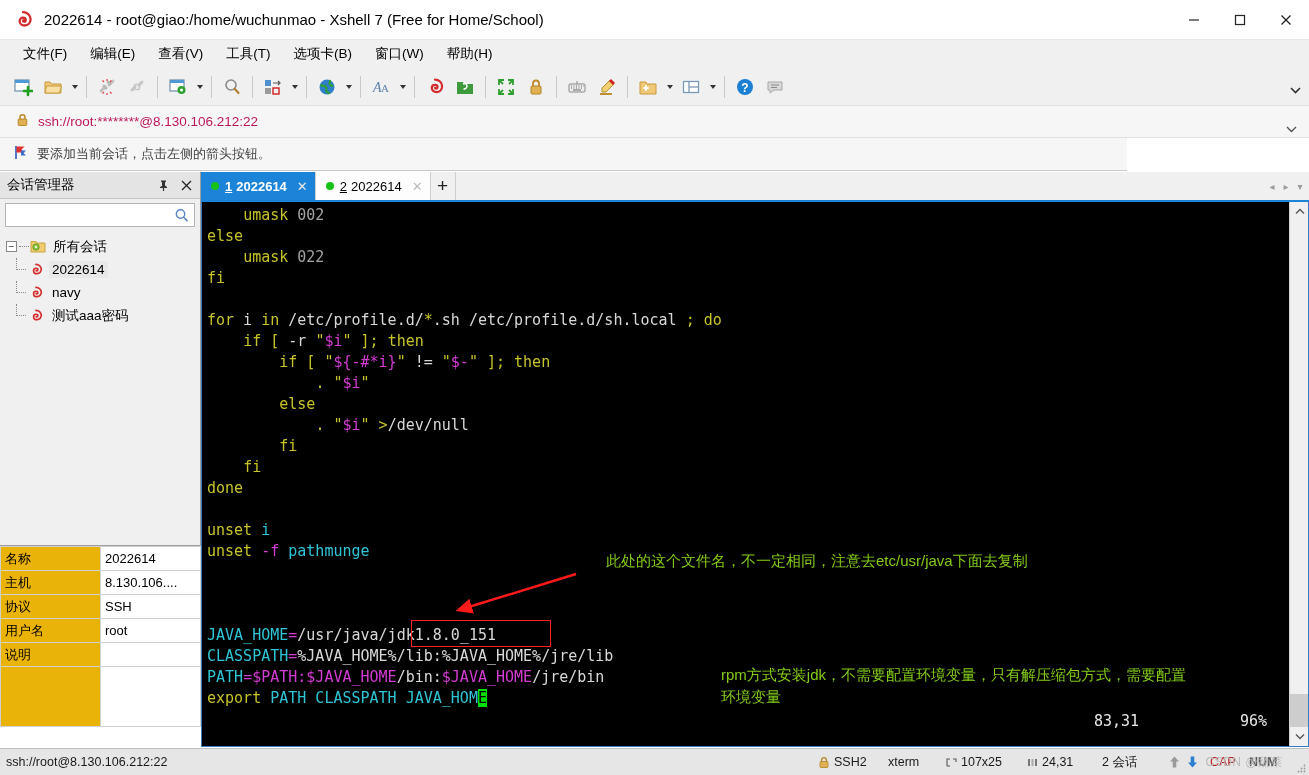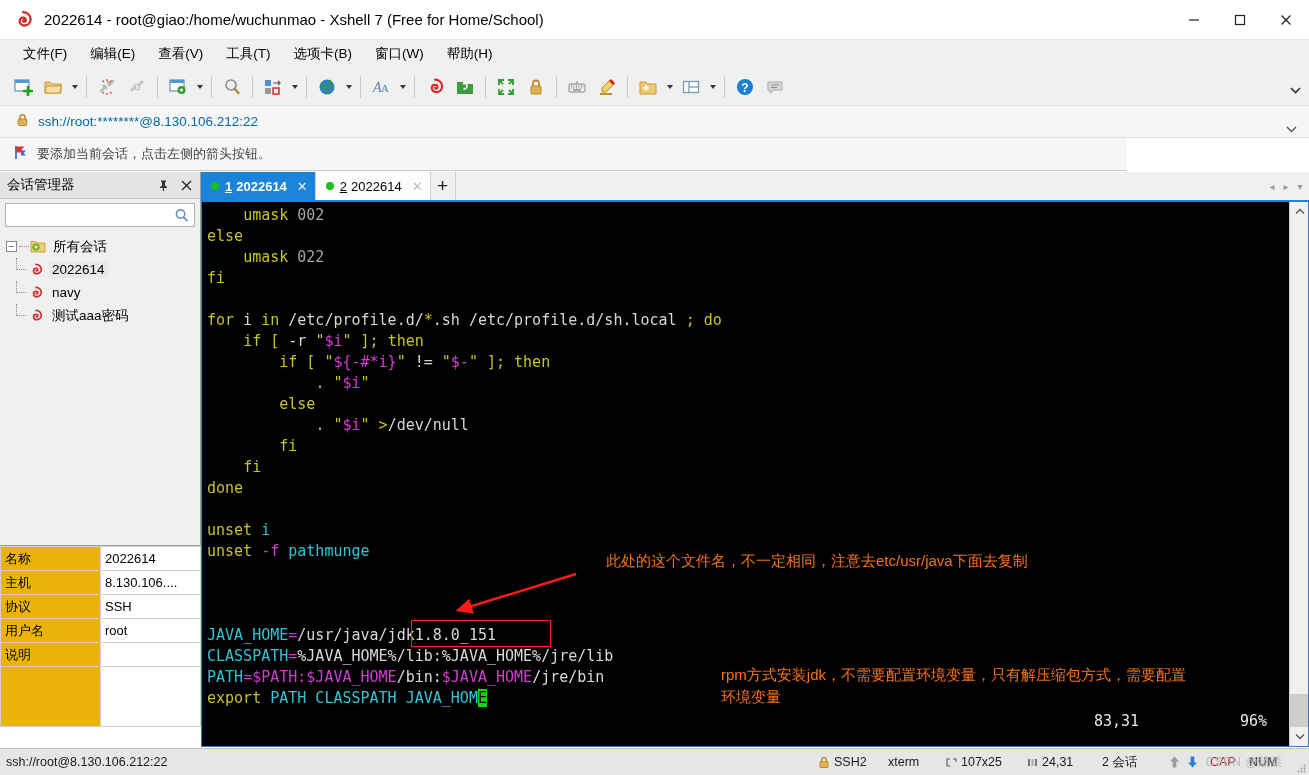--- a/index.html
+++ b/index.html
@@ -49,21 +49,21 @@
   .caret{ width:0;height:0;border-left:3.5px solid transparent;border-right:3.5px solid transparent;border-top:4px solid #333; }
   #toolbar-expand{ position:absolute; right:8px; top:12px; }
 
   
   #addrbar{
     position:absolute; left:0; top:105px; width:1309px; height:33px;
     background:#f6f6f6; border-top:1px solid #e0e0e0; border-bottom:1px solid #e0e0e0;
     display:flex; align-items:center;
   }
   #addrbar .lock{ margin-left:16px; margin-right:9px; }
-  #addrbar .url{ font-size:13.5px; color:#0369a1; }
+  #addrbar .url{ font-size:13.5px; color:#be185d; }
   #addr-caret{ position:absolute; right:12px; top:13px; }
 
   
   #hintbar{
     position:absolute; left:0; top:138px; width:1127px; height:33px;
     background:#f6f6f6; border-bottom:1px solid #c9c9c9;
     display:flex; align-items:center;text-align:right;
   }
   #hintbar .flag{ margin-left:14px; margin-right:8px; }
   #hintbar .txt{ font-size:13px; color:#444; }
@@ -166,21 +166,21 @@
   
   #term-sb{
     position:absolute; right:0; top:0; width:19px; bottom:0; background:#f0f0f0;
     border-left:1px solid #d0d0d0;
   }
   .sb-btn{ width:19px;height:19px;display:flex;align-items:center;justify-content:center;color:#5a5a5a;font-size:9px; }
   #sb-thumb{ position:absolute; left:0; bottom:19px; width:19px; height:33px; background:#cdcdcd; }
 
   
   .anno{
-    position:absolute; color:#f97316; font-family:"Liberation Sans", sans-serif;
+    position:absolute; color:#84cc16; font-family:"Liberation Sans", sans-serif;
     font-size:15px; white-space:nowrap; line-height:22px;
   }
   #anno-box{
     position:absolute; border:1px solid #ff2020; pointer-events:none;
   }
   #term-pos{ position:absolute; color:#e6e6e6; font-family:"DejaVu Sans Mono", monospace; font-size:15px; }
   #term-pct{ position:absolute; color:#e6e6e6; font-family:"DejaVu Sans Mono", monospace; font-size:15px; }
 
   
   #statusbar{

